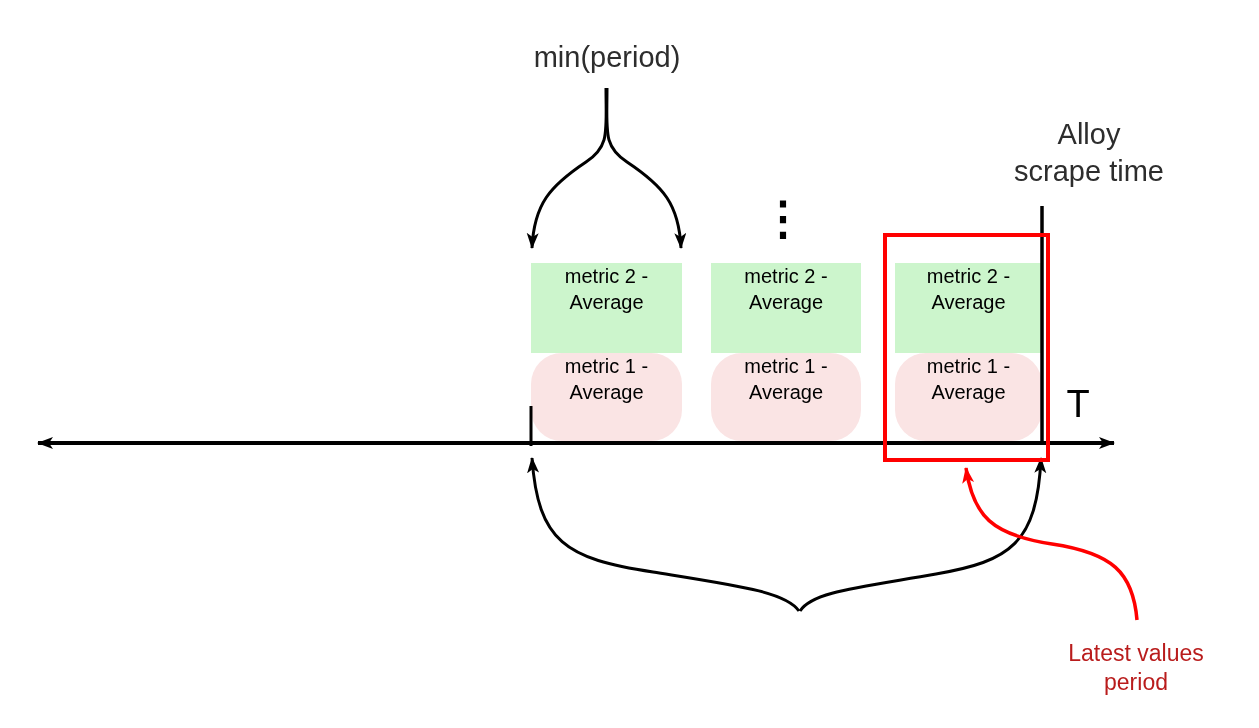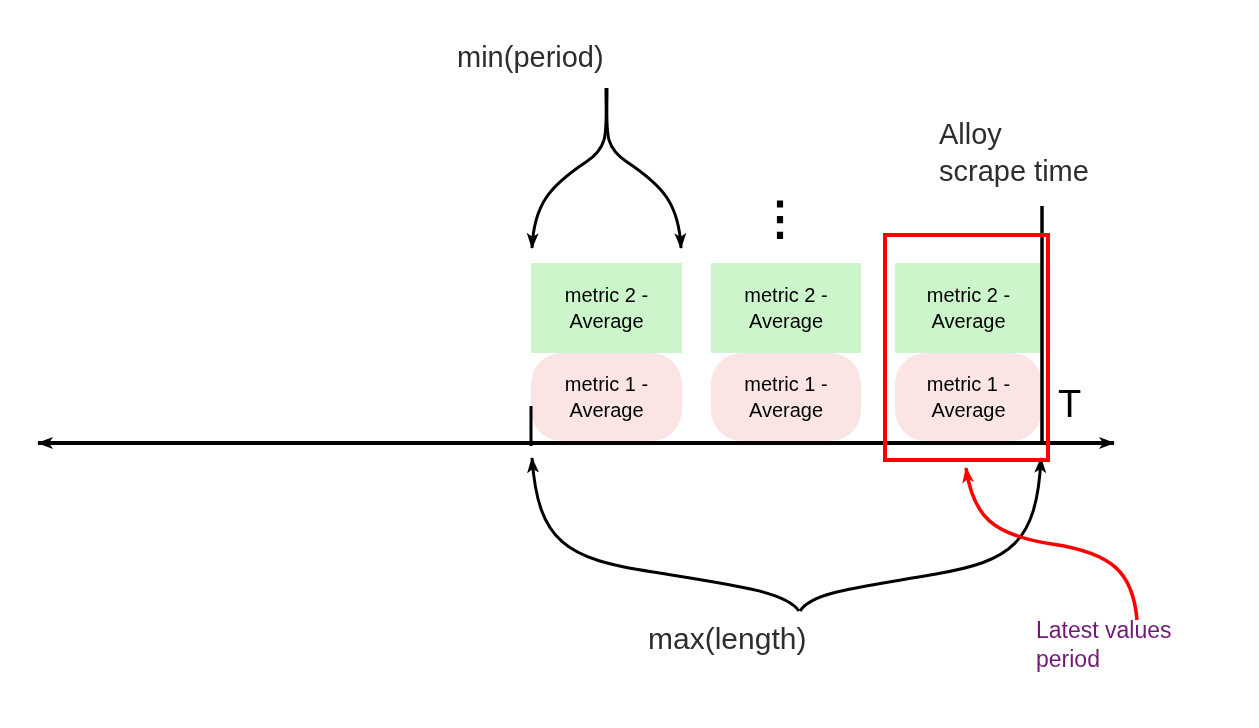--- a/index.html
+++ b/index.html
@@ -26,57 +26,58 @@
   .box-group {
     position: absolute;
     top: 263px;
     height: 178px;
   }
   .metric-box {
     position: absolute;
     left: 0;
     right: 0;
     display: flex;
-    align-items: center;
+    align-items: flex-start;
     justify-content: center;
     text-align: center;
   }
   .metric-box.top { top: 0; height: 90px; }
   .metric-box.bottom { top: 90px; height: 88px; border-radius: 31px; }
   .box-label {
     font-size: 20px;
     line-height: 26px;
     color: #000000;
   }
   .box-label span { display: block; }
   .big-label {
     position: absolute;
+    text-align: center;
     color: #2d2d2d;
   }
   #min-period-label {
     left: 457px; top: 41px; width: 300px;
     font-size: 29px;
   }
   #alloy-label {
     left: 939px; top: 116px; width: 300px;
     font-size: 29px; line-height: 37px;
   }
   #alloy-label span { display: block; }
   #t-label {
     left: 1058px; top: 383px; width: 40px;
     font-size: 38px; color: #000000;
   }
   #max-length-label {
     left: 648px; top: 622px; width: 300px;
     font-size: 30px;
   }
   #latest-label {
-    left: 1036px; top: 616px; width: 200px;
+    left: 1036px; top: 639px; width: 200px;
     font-size: 23px; line-height: 29px;
-    color: #701a75;
+    color: #b91c1c;
   }
   #latest-label span { display: block; }
   #ellipsis {
     left: 757px; top: 192px; width: 52px;
     font-size: 46px; font-weight: bold; line-height: 52px;
     color: #000000;
   }
 </style>
 </head>
 <body>
@@ -130,21 +131,20 @@
 
   <div class="big-label" id="min-period-label">min(period)</div>
 
   <div class="big-label" id="alloy-label">
     <span>Alloy</span>
     <span>scrape time</span>
   </div>
 
   <div class="big-label" id="t-label">T</div>
 
-  <div class="big-label" id="max-length-label">max(length)</div>
 
   <div class="big-label" id="latest-label">
     <span>Latest values</span>
     <span>period</span>
   </div>
 
   <div class="big-label" id="ellipsis">⋮</div>
 
   <svg class="overlay-svg" viewBox="0 0 1259 728">
     <defs>

